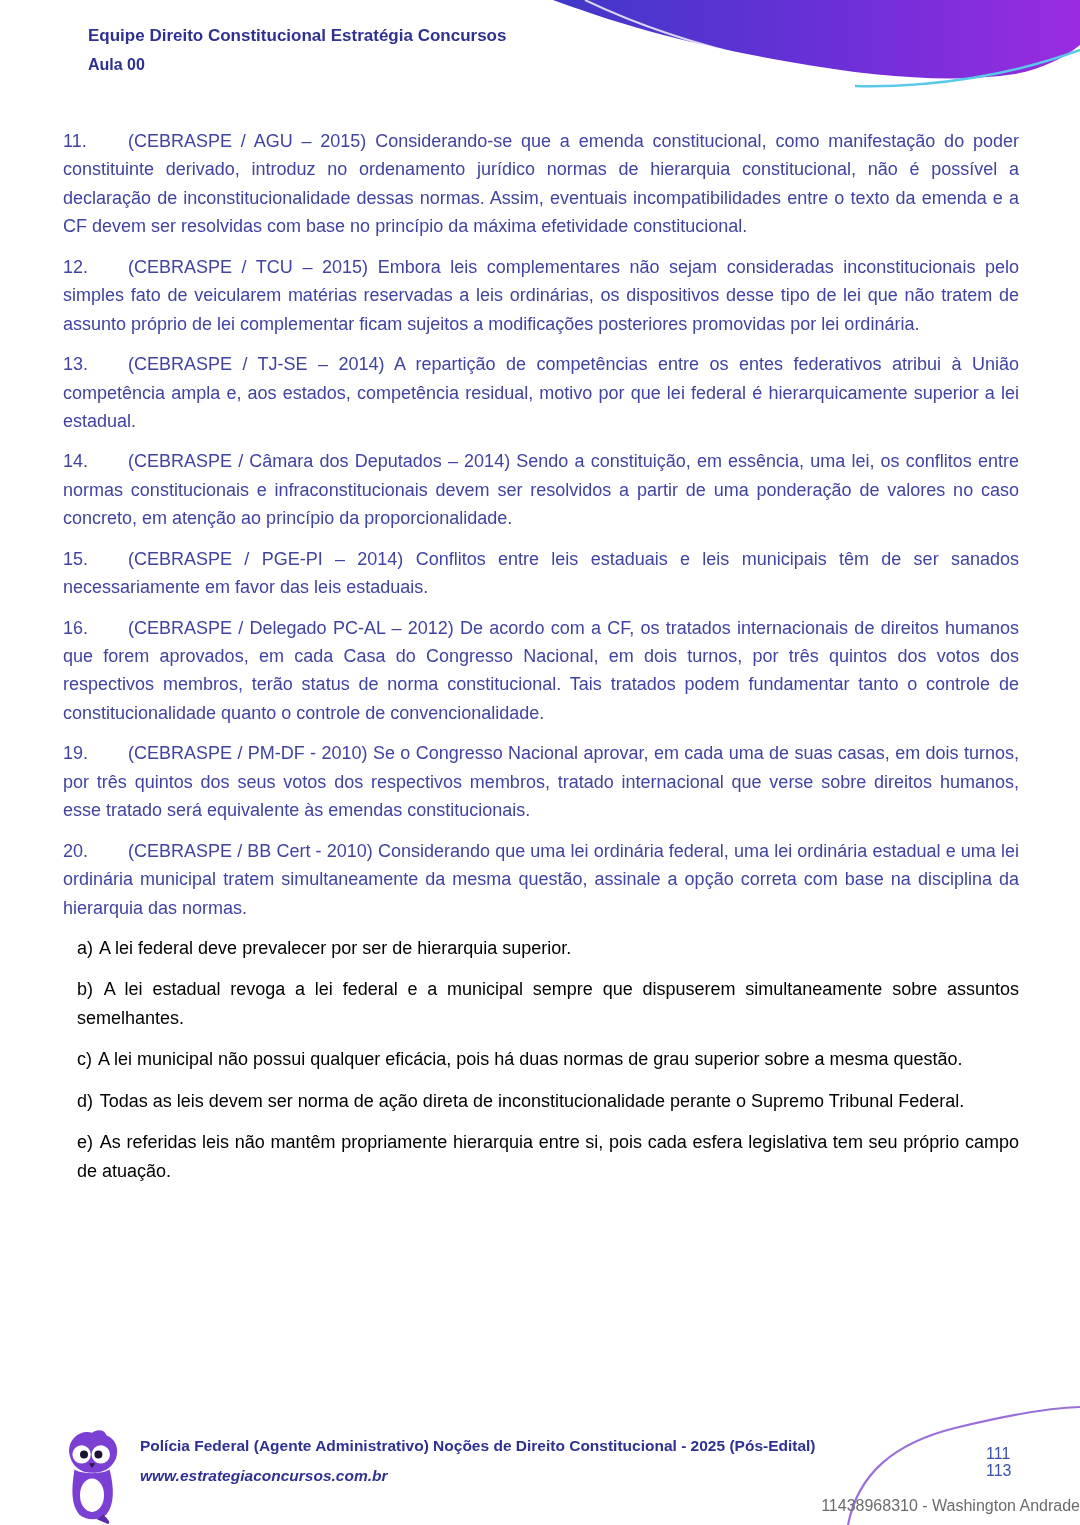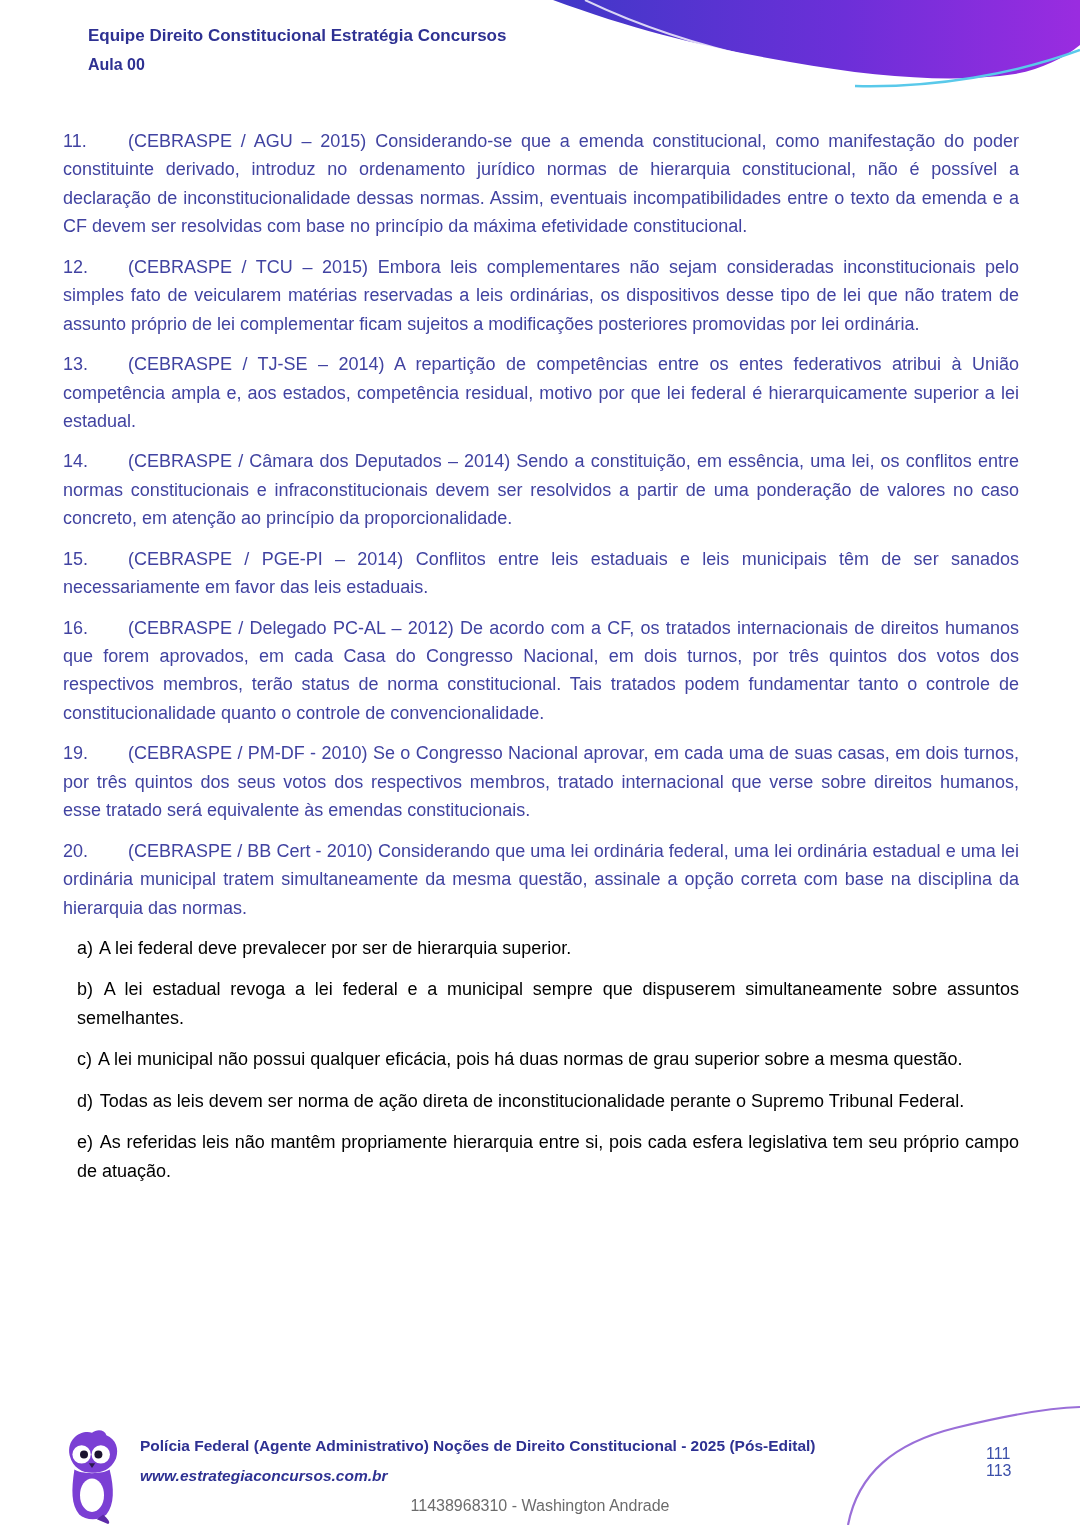--- a/index.html
+++ b/index.html
@@ -39,21 +39,21 @@
     position:absolute; left:140px; top:1467px;
     color:#2e3192; font-weight:bold; font-style:italic; font-size:15.5px;
     text-decoration:none;
   }
   .page-num { position:absolute; left:986px; color:#3c50aa; font-size:16px; }
   .page-num.first  { top:1437px;margin-top:8px; }
   .page-num.second { top:1462px; }
   .footer-arc { position:absolute; right:0; bottom:0; width:240px; height:130px; pointer-events:none; }
   .watermark {
     position:absolute; left:0; top:1497px; width:100%;
-    text-align:center; color:#6b6b6b; font-size:16px;
+    text-align:right; color:#6b6b6b; font-size:16px;
   }
 </style>
 </head>
 <body>
 
 <div class="page">
 
   <svg class="header-wave" viewBox="0 0 1080 100" preserveAspectRatio="none">
     <defs>
       <linearGradient id="waveGrad" x1="0" y1="0" x2="1" y2="0">

